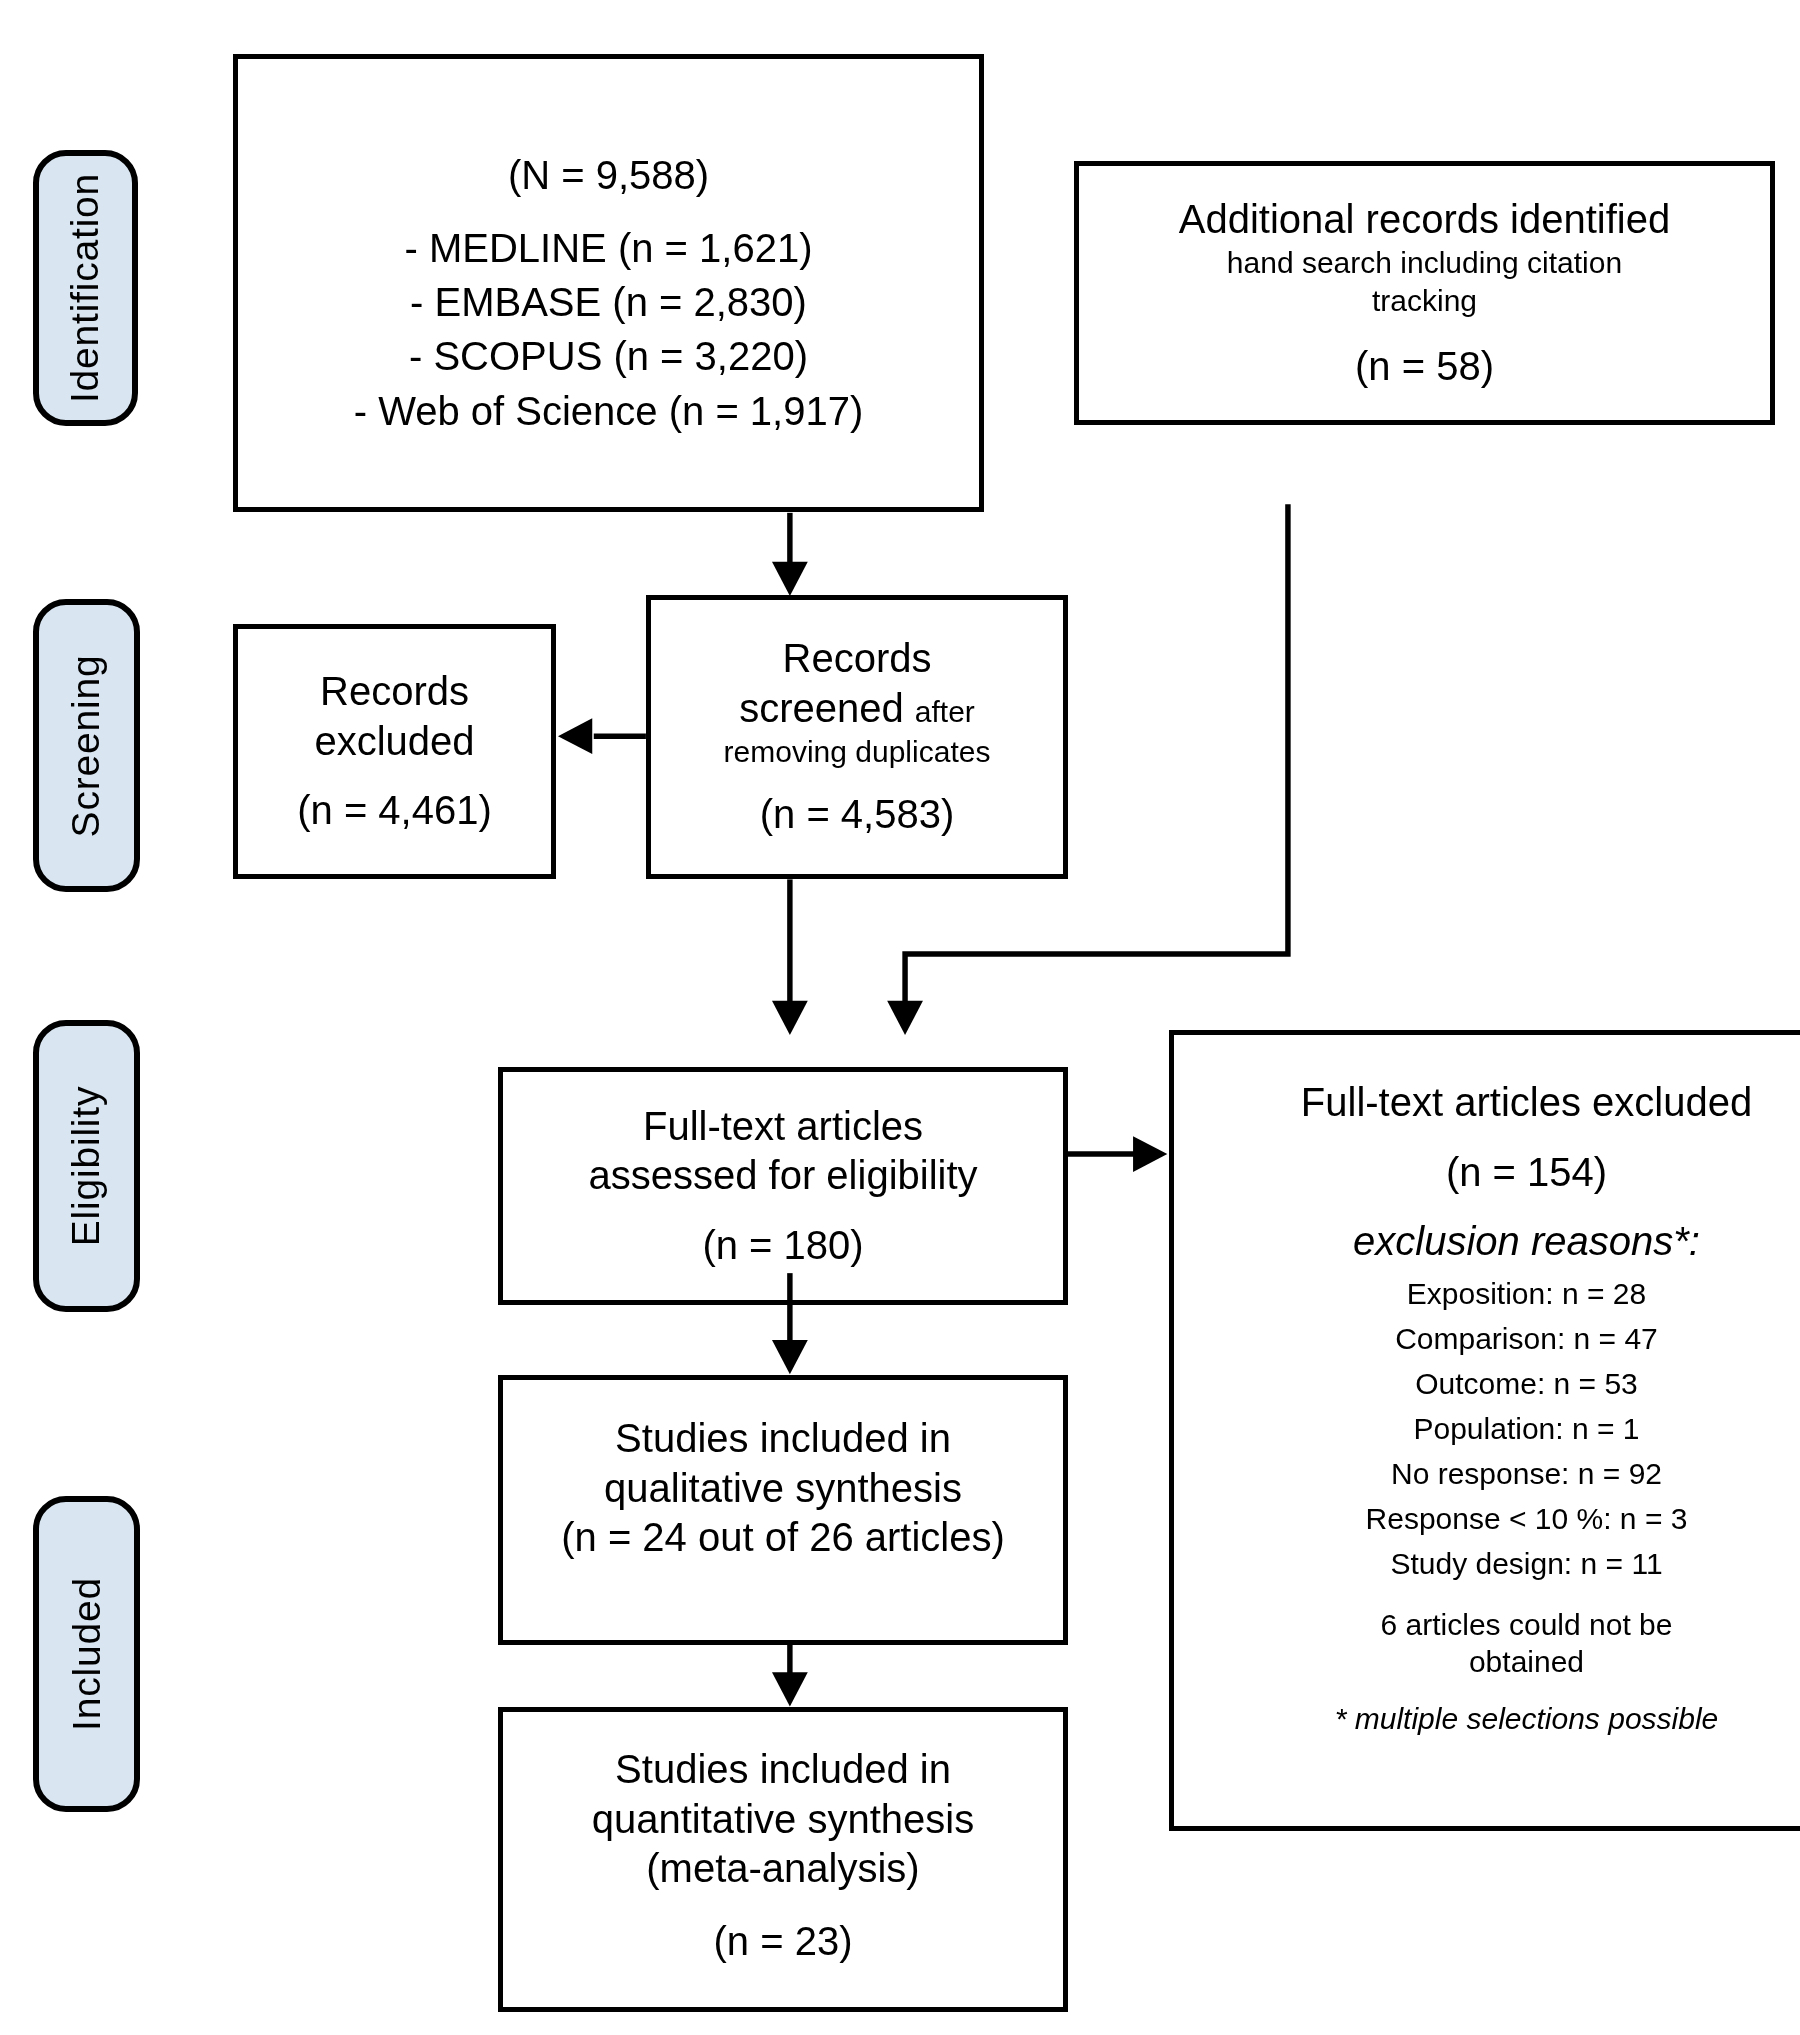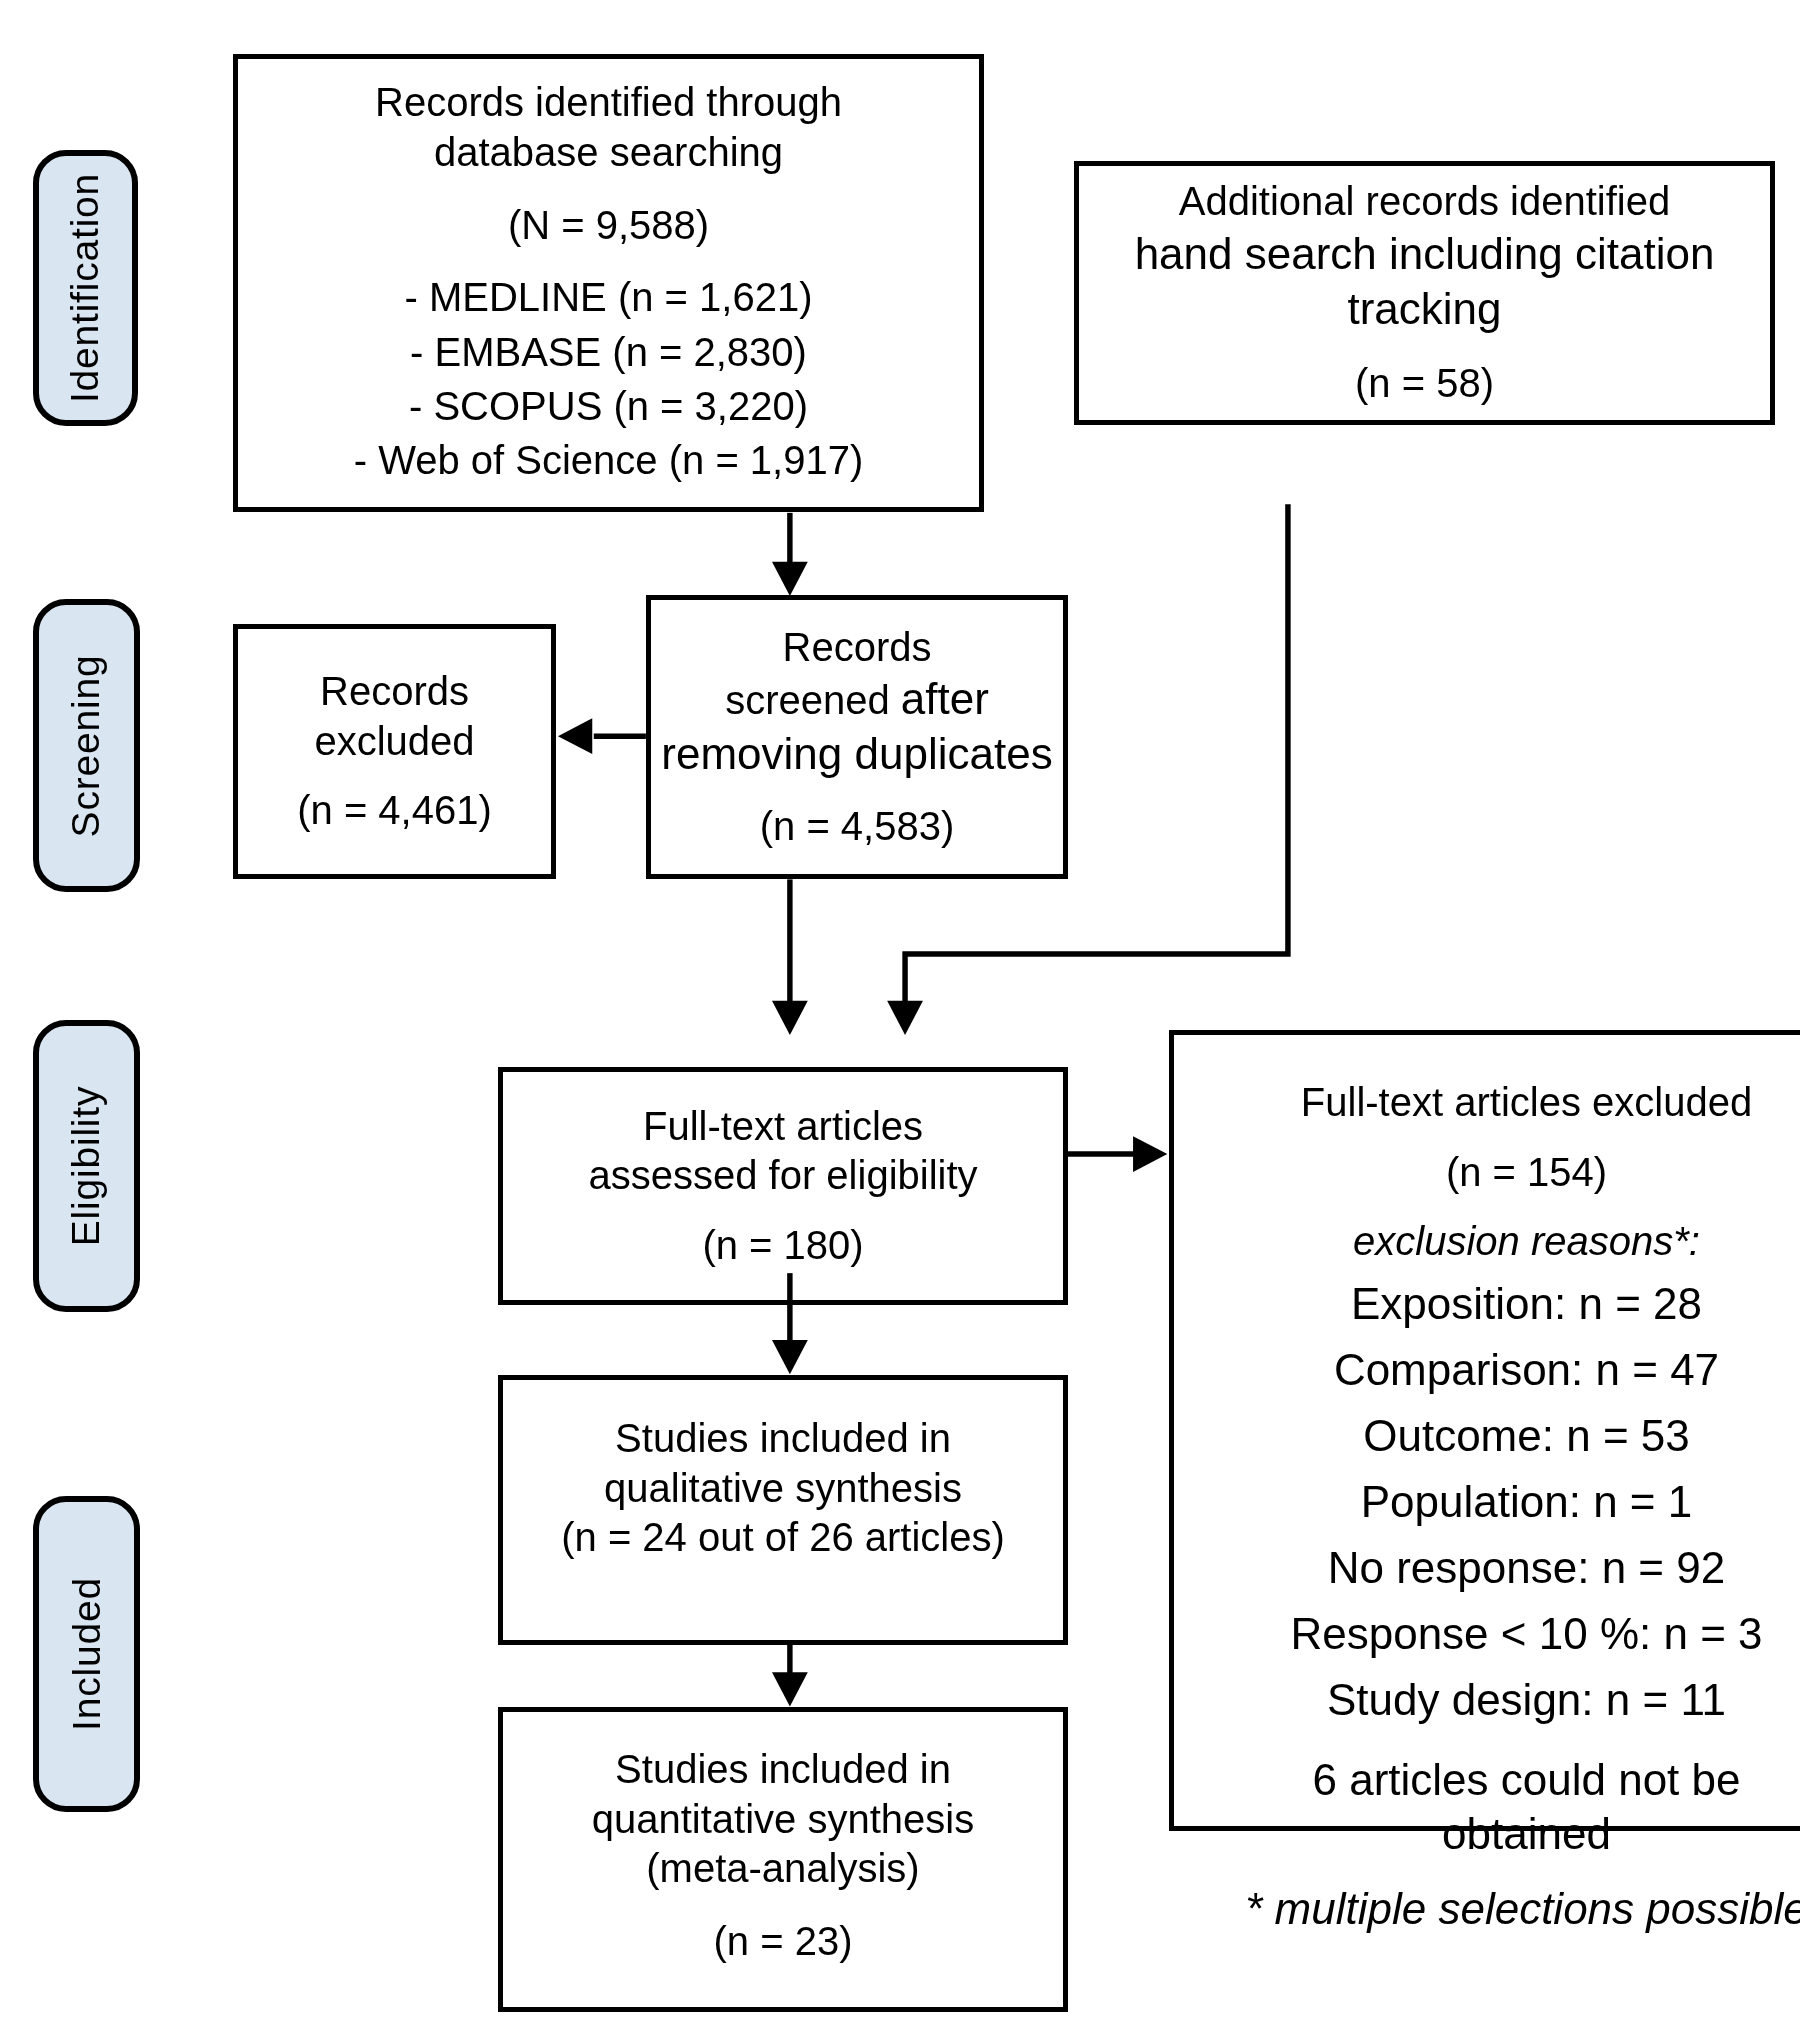--- a/index.html
+++ b/index.html
@@ -13,21 +13,21 @@
     box-sizing:border-box;background:#d9e6f2;
   }
   .stage span{
     transform:rotate(-90deg);white-space:nowrap;font-size:39px;letter-spacing:0.8px;
   }
   .box{
     position:absolute;border:5.4px solid #000;background:#fff;box-sizing:border-box;
     display:flex;flex-direction:column;align-items:center;justify-content:center;
     text-align:center;font-size:40px;line-height:1.24;
   }
-  .sm{font-size:44px;}
+  .sm{font-size:30px;}
   .it{font-style:italic;}
   .mt1{margin-top:20px;}
   .mt2{margin-top:23px;}
   .srcs{margin-top:20px;line-height:1.36;}
   .reasons{margin-top:4px;line-height:1.5;}
   #box-identified{left:233px;top:54px;width:751px;height:458px;}
   #box-additional{left:1074px;top:161px;width:701px;height:264px;}
   #box-screened{left:646px;top:595px;width:422px;height:284px;}
   #box-records-excluded{left:233px;top:624px;width:323px;height:255px;}
   #box-fulltext{left:498px;top:1067px;width:570px;height:238px;}
@@ -54,24 +54,20 @@
     <span>Screening</span>
   </div>
   <div class="stage" id="stage-eligibility" style="background: rgb(217, 230, 242);">
     <span>Eligibility</span>
   </div>
   <div class="stage" id="stage-included" style="background: rgb(217, 230, 242);">
     <span>Included</span>
   </div>
 
   <div class="box" id="box-identified">
-    <div>
-      <div>Records identified through</div>
-      <div>database searching</div>
-    </div>
     <div class="mt2">(N = 9,588)</div>
     <div class="srcs">
       <div>- MEDLINE (n = 1,621)</div>
       <div>- EMBASE (n = 2,830)</div>
       <div>- SCOPUS (n = 3,220)</div>
       <div>- Web of Science (n = 1,917)</div>
     </div>
   </div>
 
   <div class="box" id="box-additional">

